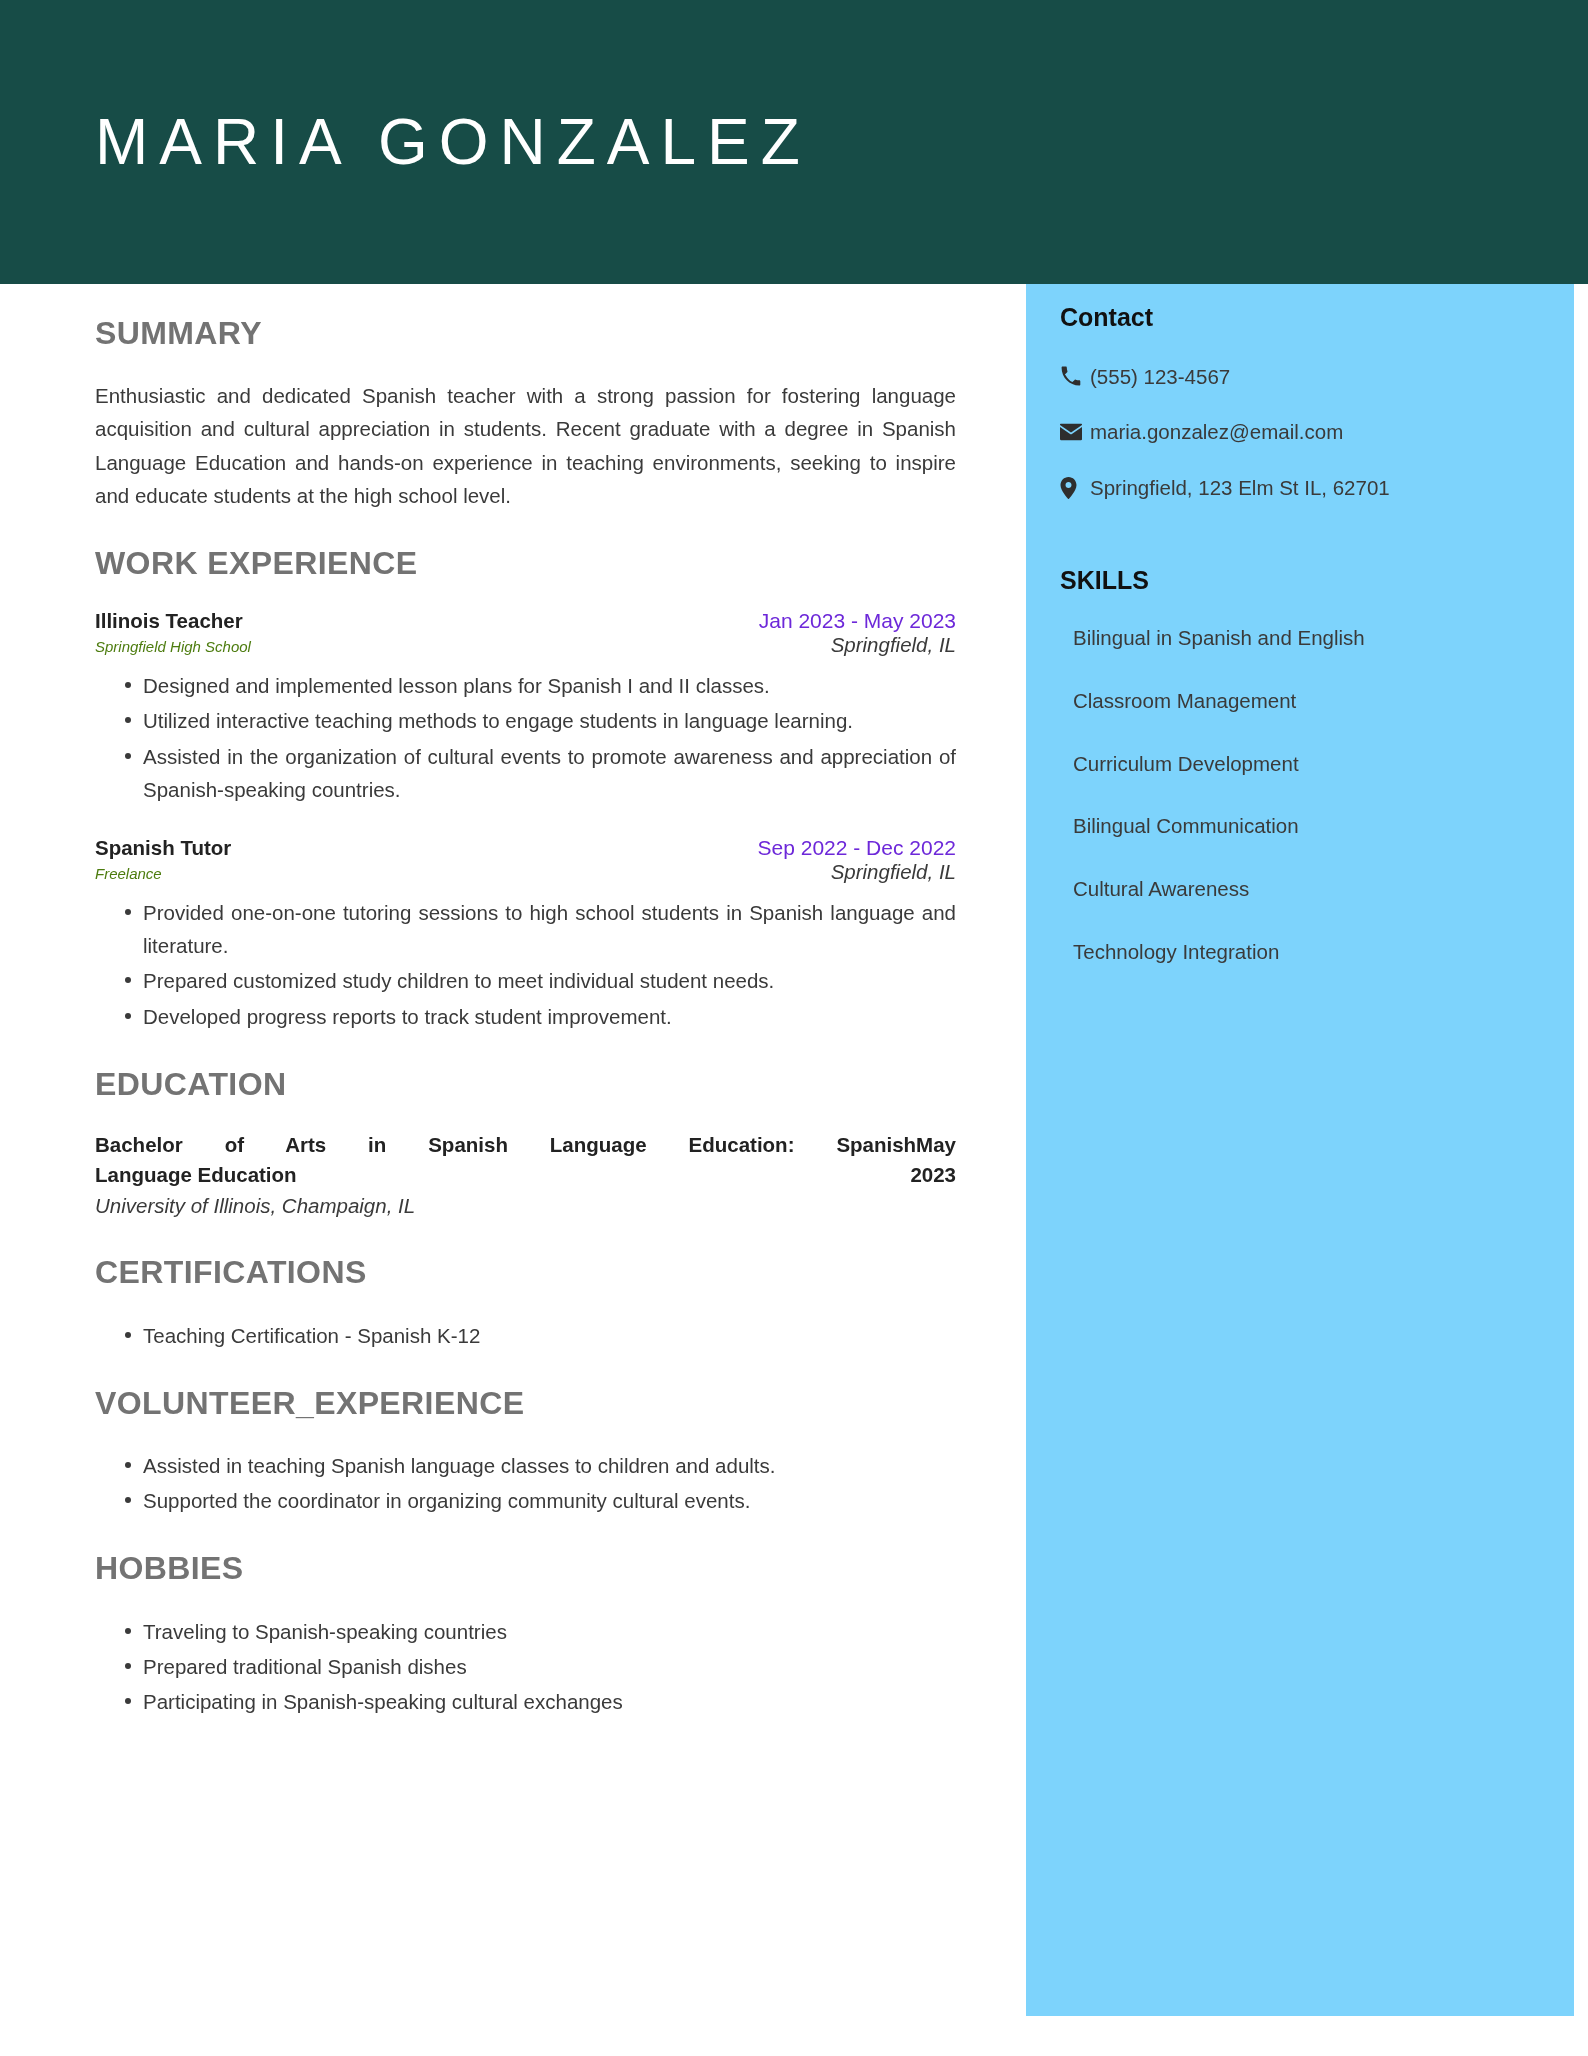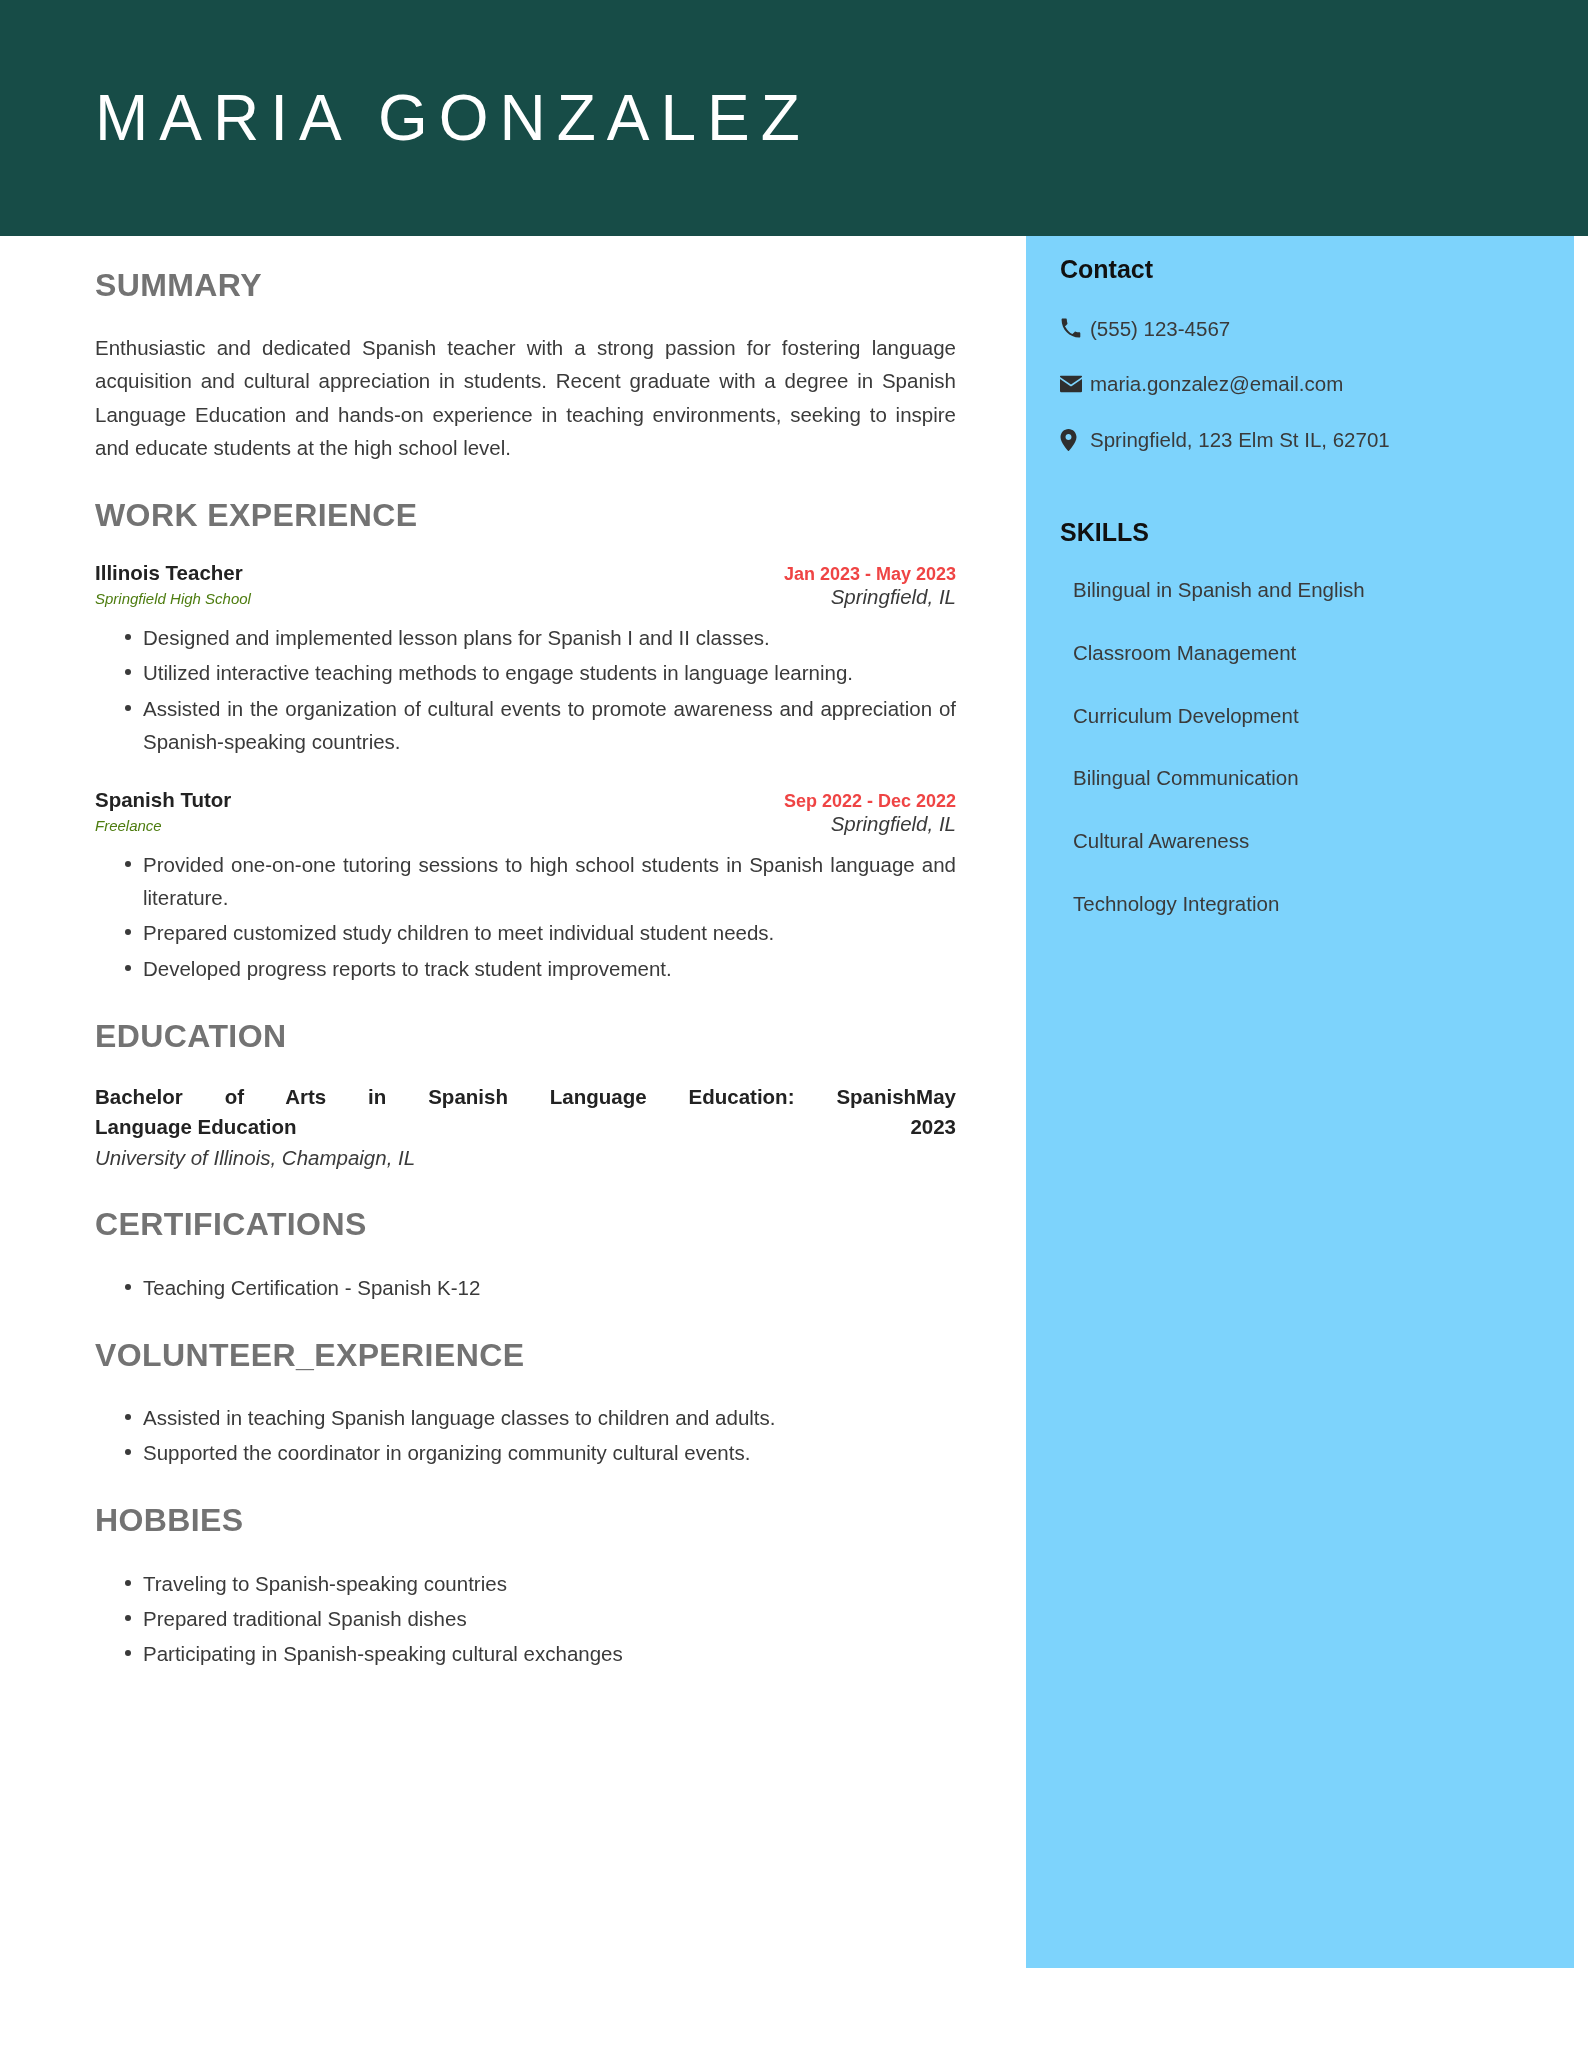--- a/index.html
+++ b/index.html
@@ -12,21 +12,21 @@
     height: 2056px;
     font-family: "Liberation Sans", sans-serif;
     color: #333333;
     position: relative;
     overflow: hidden;
   }
 
   
   .header-band {
     background: #174c47;
-    height: 236px;
+    height: 284px;
     width: 100%;
     display: flex;
     align-items: center;
     box-sizing: border-box;
     padding-left: 95px;
   }
   .candidate-name {
     color: #ffffff;
     font-size: 64px;
     font-weight: 400;
@@ -81,23 +81,23 @@
     justify-content: space-between;
     align-items: baseline;
     gap: 16px;
   }
   .job-title {
     font-size: 20.5px;
     font-weight: bold;
     color: #222222;
   }
   .job-dates {
-    font-size: 18px;
-    font-weight: bold;
-    color: #ef4444;
+    font-size: 21px;
+    font-weight: normal;
+    color: #6d28d9;
     white-space: nowrap;
     text-align: right;
   }
   .job-company {
     font-size: 15px;
     font-style: italic;
     color: #4d7c0f;
   }
   .job-location {
     font-size: 20.5px;

